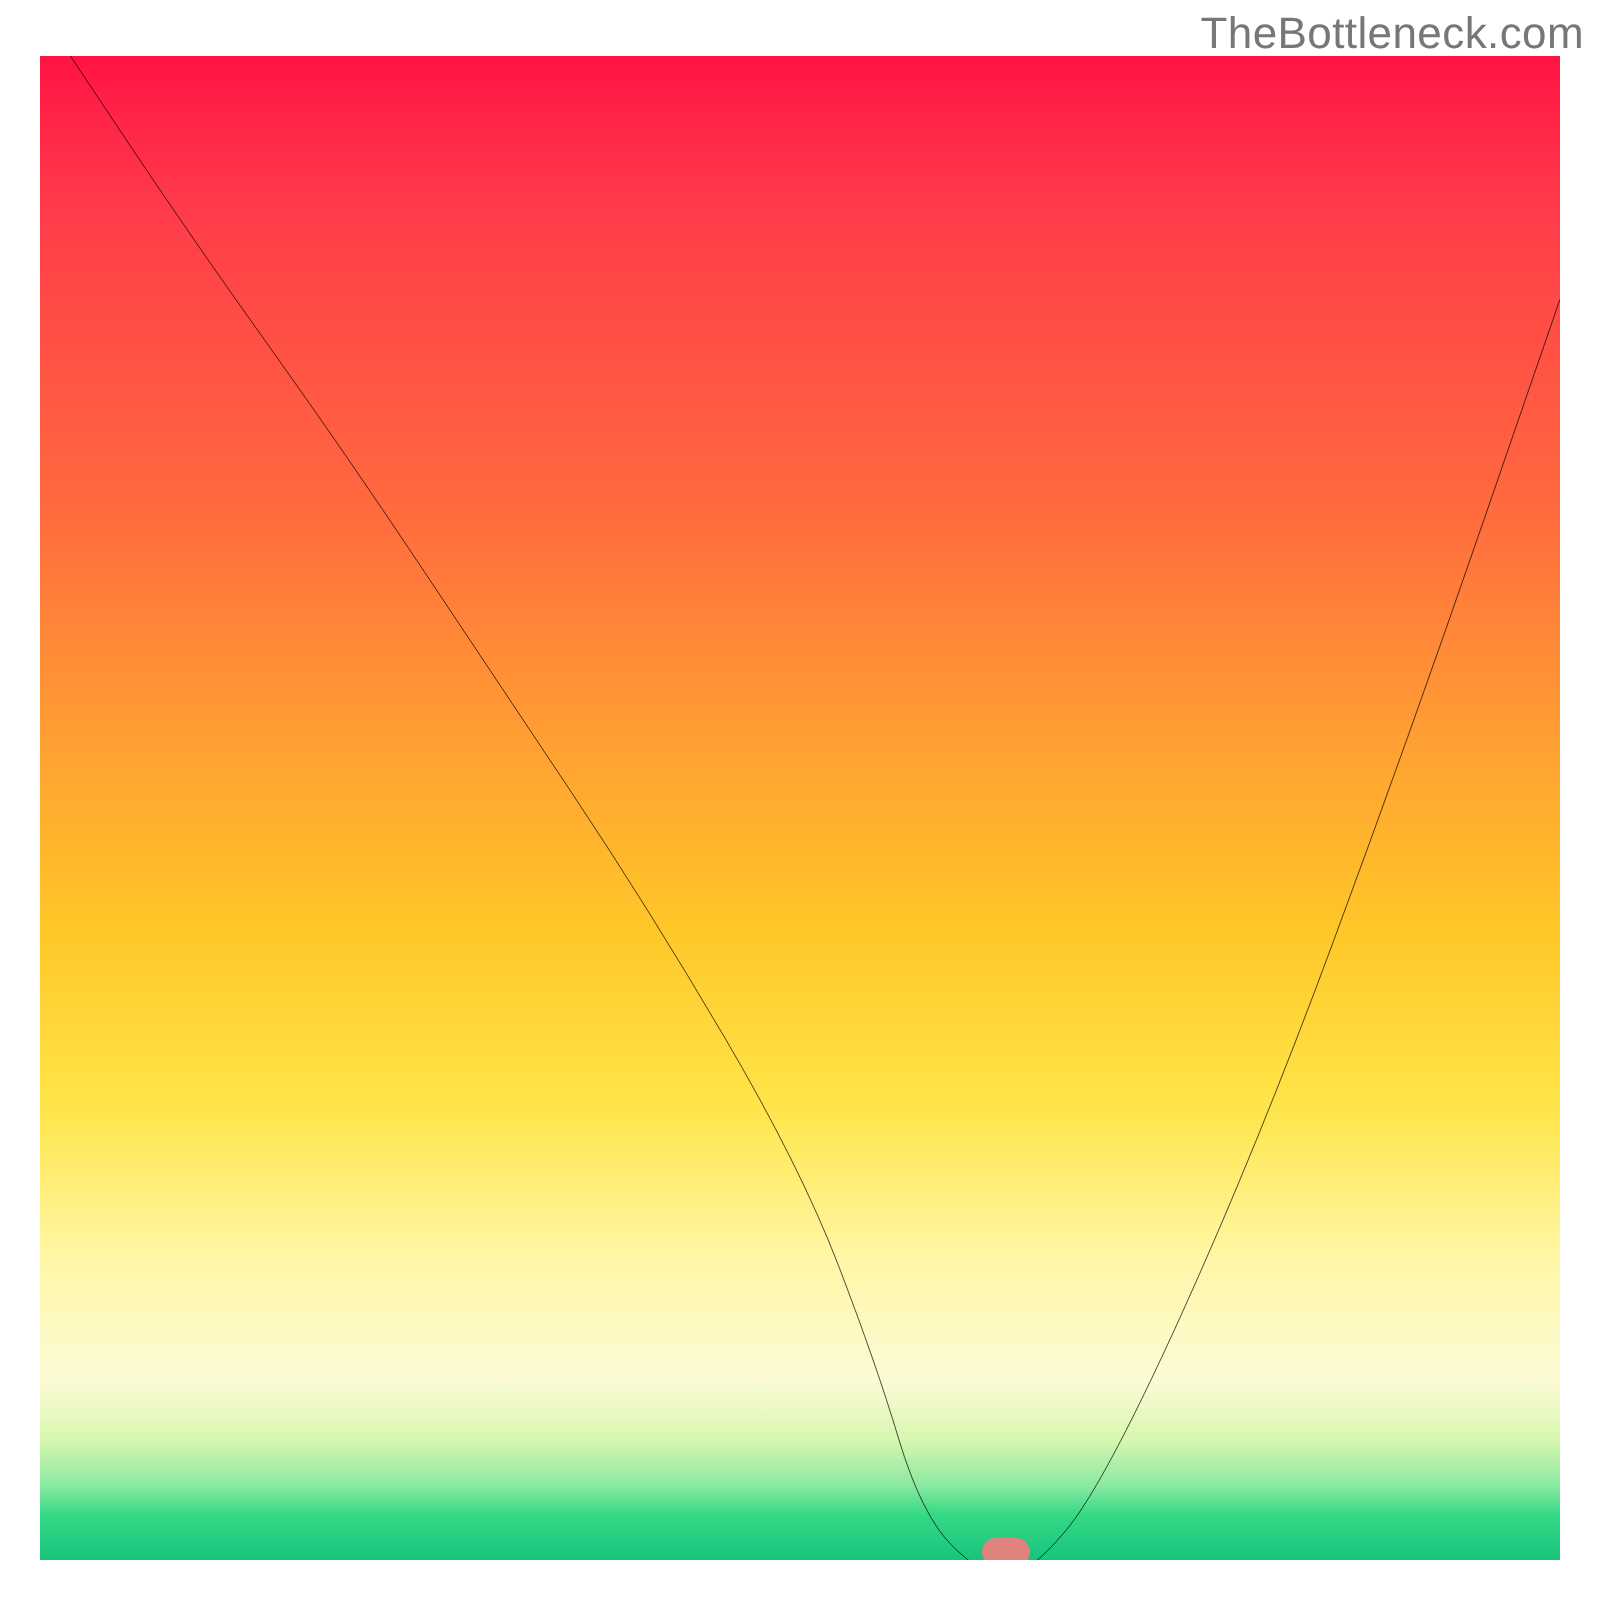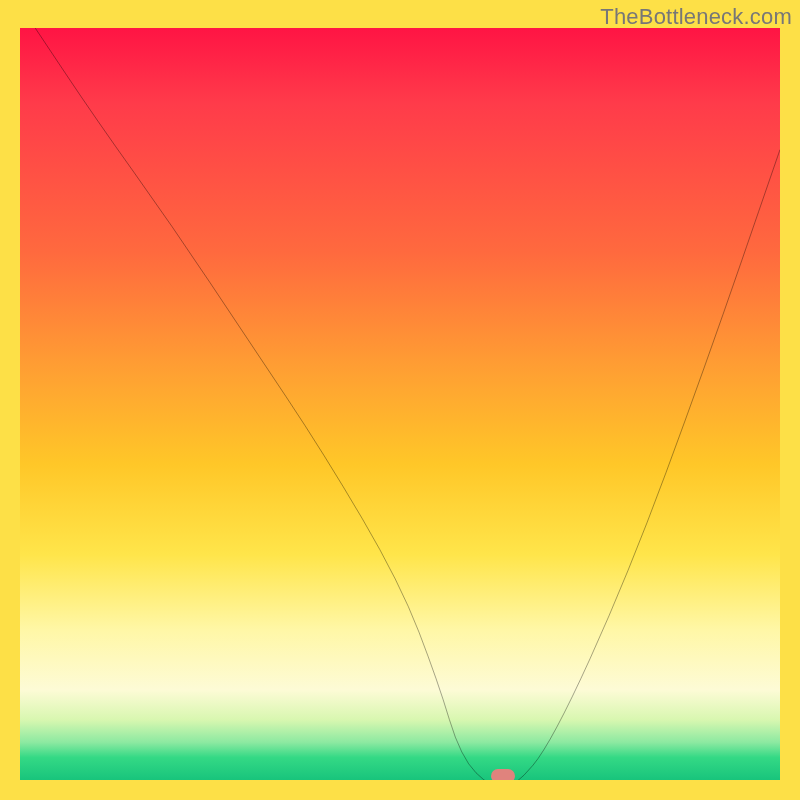--- a/index.html
+++ b/index.html
@@ -8,21 +8,21 @@
     width: 800px;
     height: 800px;
     background: #000;
     font-family: Arial, Helvetica, sans-serif;
     overflow: hidden;
   }
   .frame {
     position: relative;
     width: 800px;
     height: 800px;
-    background: #fde047;
+    background: #ffffff;
   }
   .watermark {
     position: absolute;
     top: 4px;
     right: 8px;
     color: #777;
     font-size: 22px;
     letter-spacing: 0.2px;
     user-select: none;
   }

